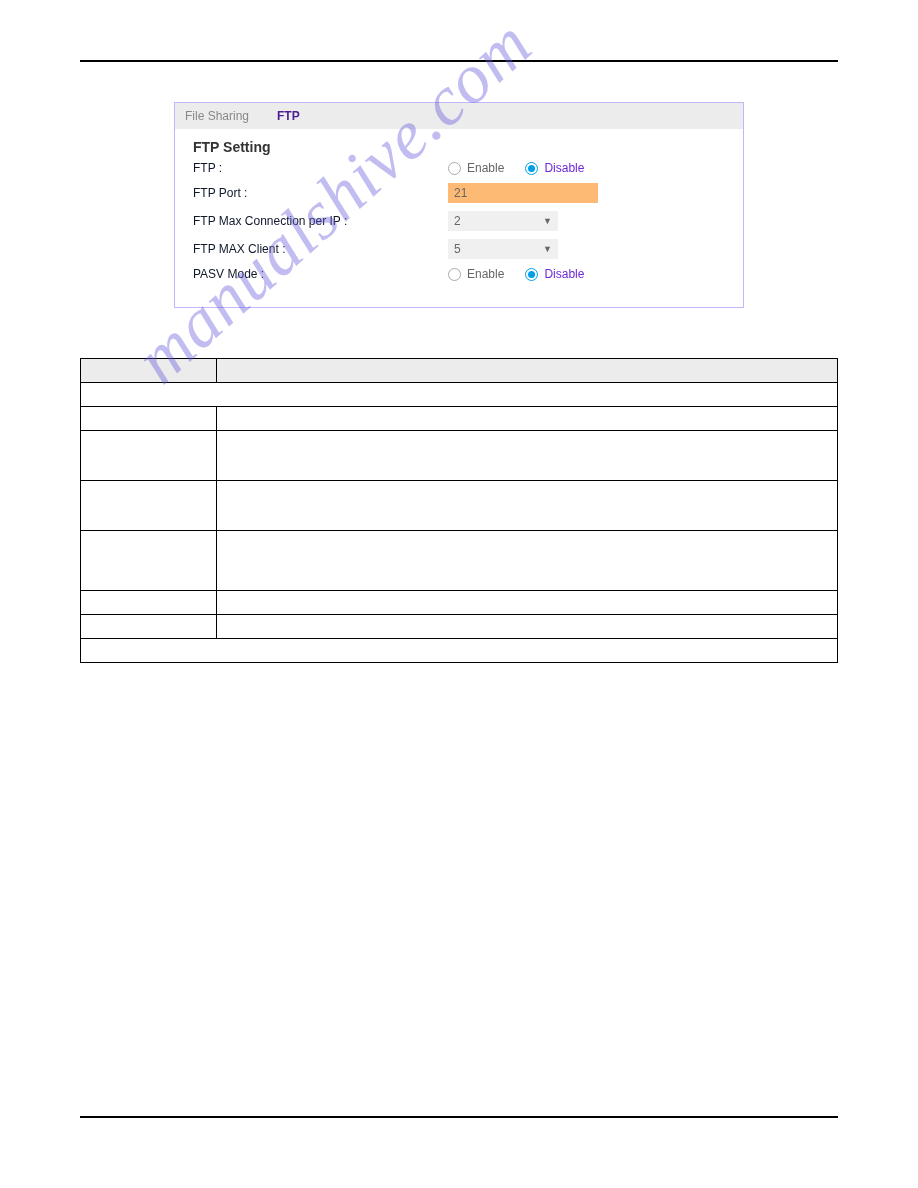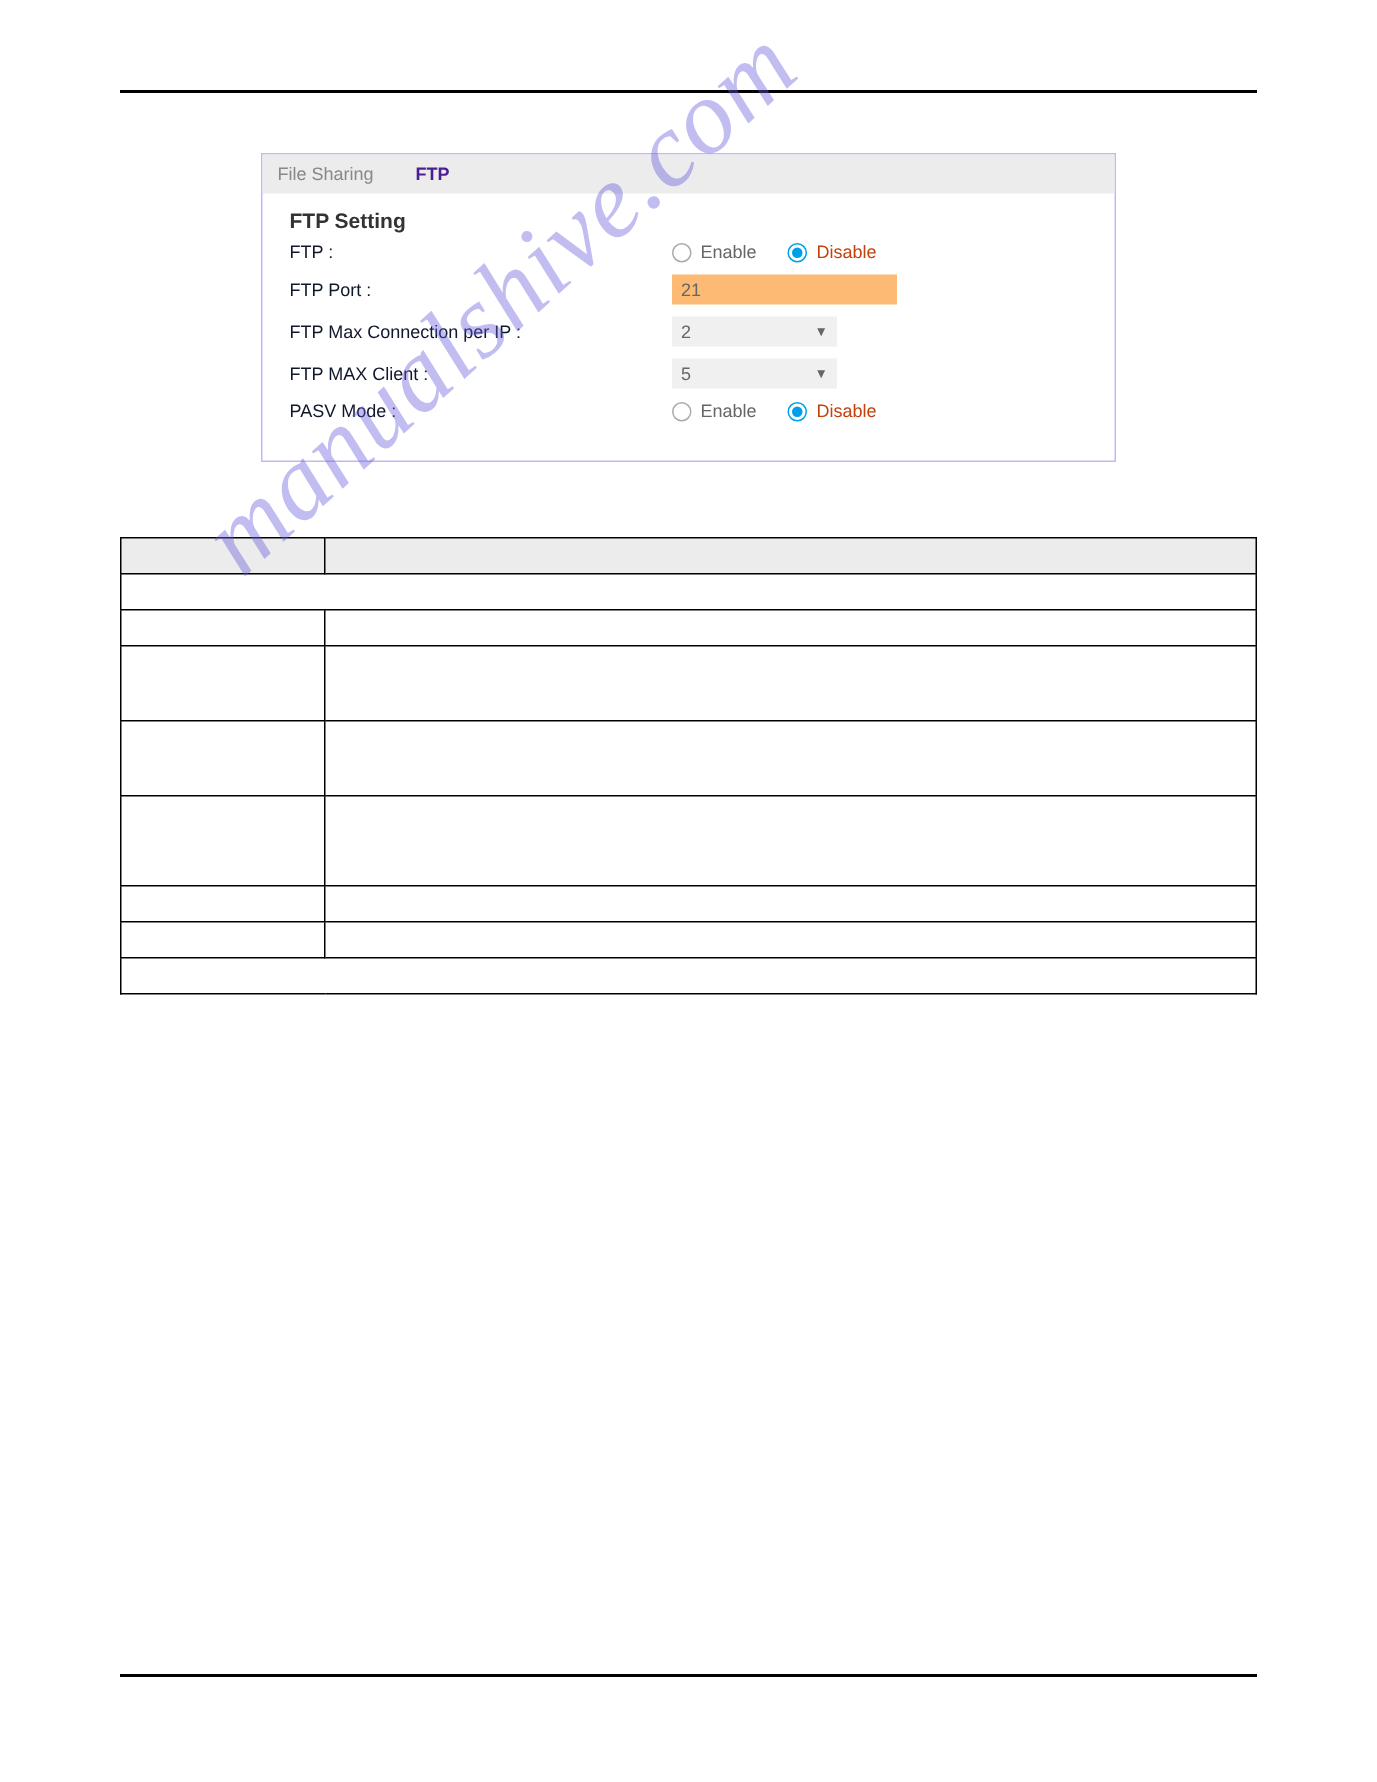--- a/index.html
+++ b/index.html
@@ -55,21 +55,21 @@
   .rcircle.selected { border-color: #00a0e9; }
   .rcircle.selected::after {
     content: "";
     position: absolute;
     width: 7px; height: 7px;
     background: #00a0e9;
     border-radius: 50%;
     top: 2px; left: 2px;
   }
   .radio-label { color: #666; }
-  .radio-label.sel { color: #c2410c; }
+  .radio-label.sel { color: #6d28d9; }
   .txt-input {
     background: #fdba74;
     border: none;
     padding: 3px 6px;
     width: 150px;
     font-size: 12px;
     color: #666;
   }
   .sel-box {
     background: #f0f0f0;

